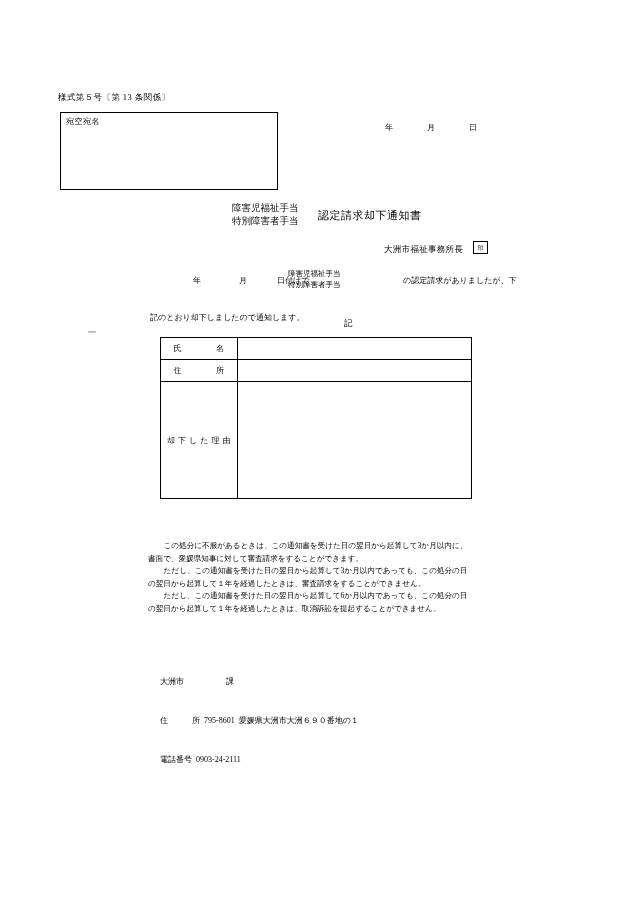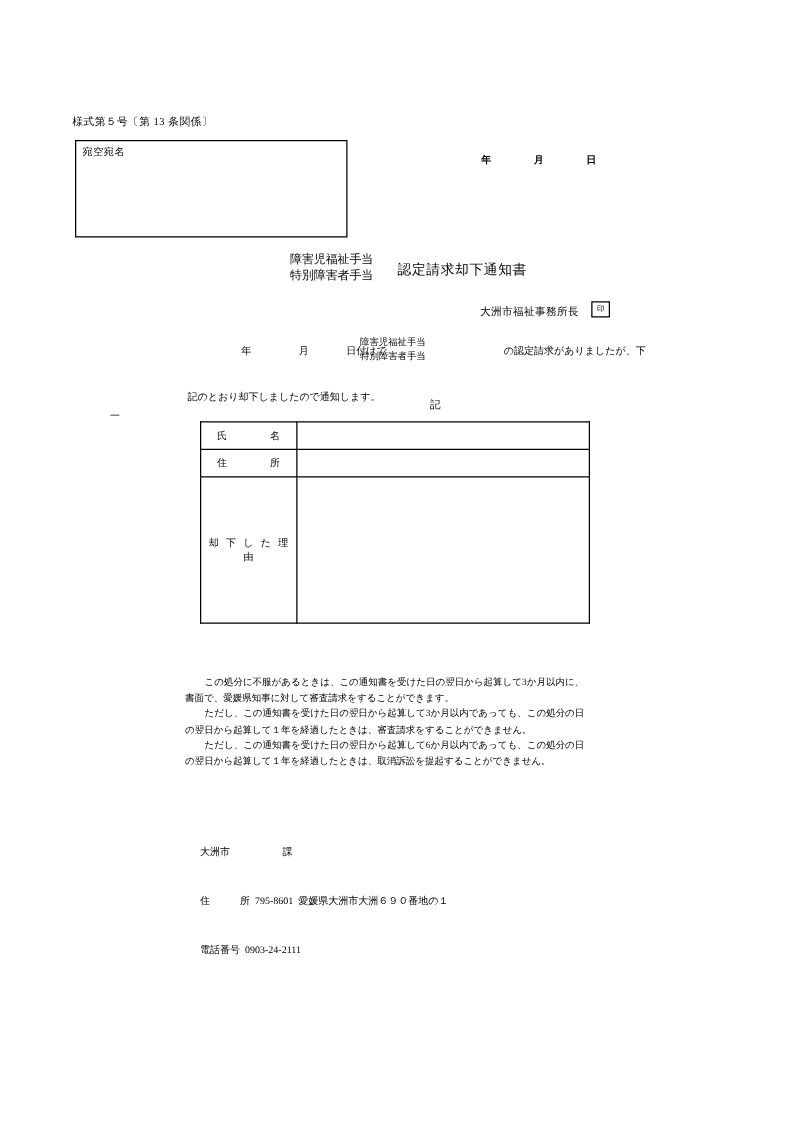--- a/index.html
+++ b/index.html
@@ -47,21 +47,20 @@
     font-size: 8px;
     letter-spacing: 0.5px;
   }
 
   
   .date-line {
     left: 385px;
     top: 122px;
     width: 130px;
     font-size: 8px;
-    font-weight: bold;
   }
   .date-line span { display: inline-block; }
   .d-year { width: 40px; }
   .d-month { width: 40px; }
   .d-day { width: 30px; }
 
   
   .title-left {
     left: 232px;
     top: 202px;
@@ -147,21 +146,20 @@
   }
   .tbl td {
     border: 1px solid #000;
     padding: 0;
     vertical-align: middle;
   }
   .tbl td.label {
     width: 76px;
     text-align: center;
     letter-spacing: 0.5px;
-    font-family: Liberation Mono, monospace;
   }
   .row-h1 { height: 22px; }
   .row-h2 { height: 22px; }
   .row-h3 { height: 117px; }
 
   
   .notes {
     left: 148px;
     top: 540px;
     width: 340px;

